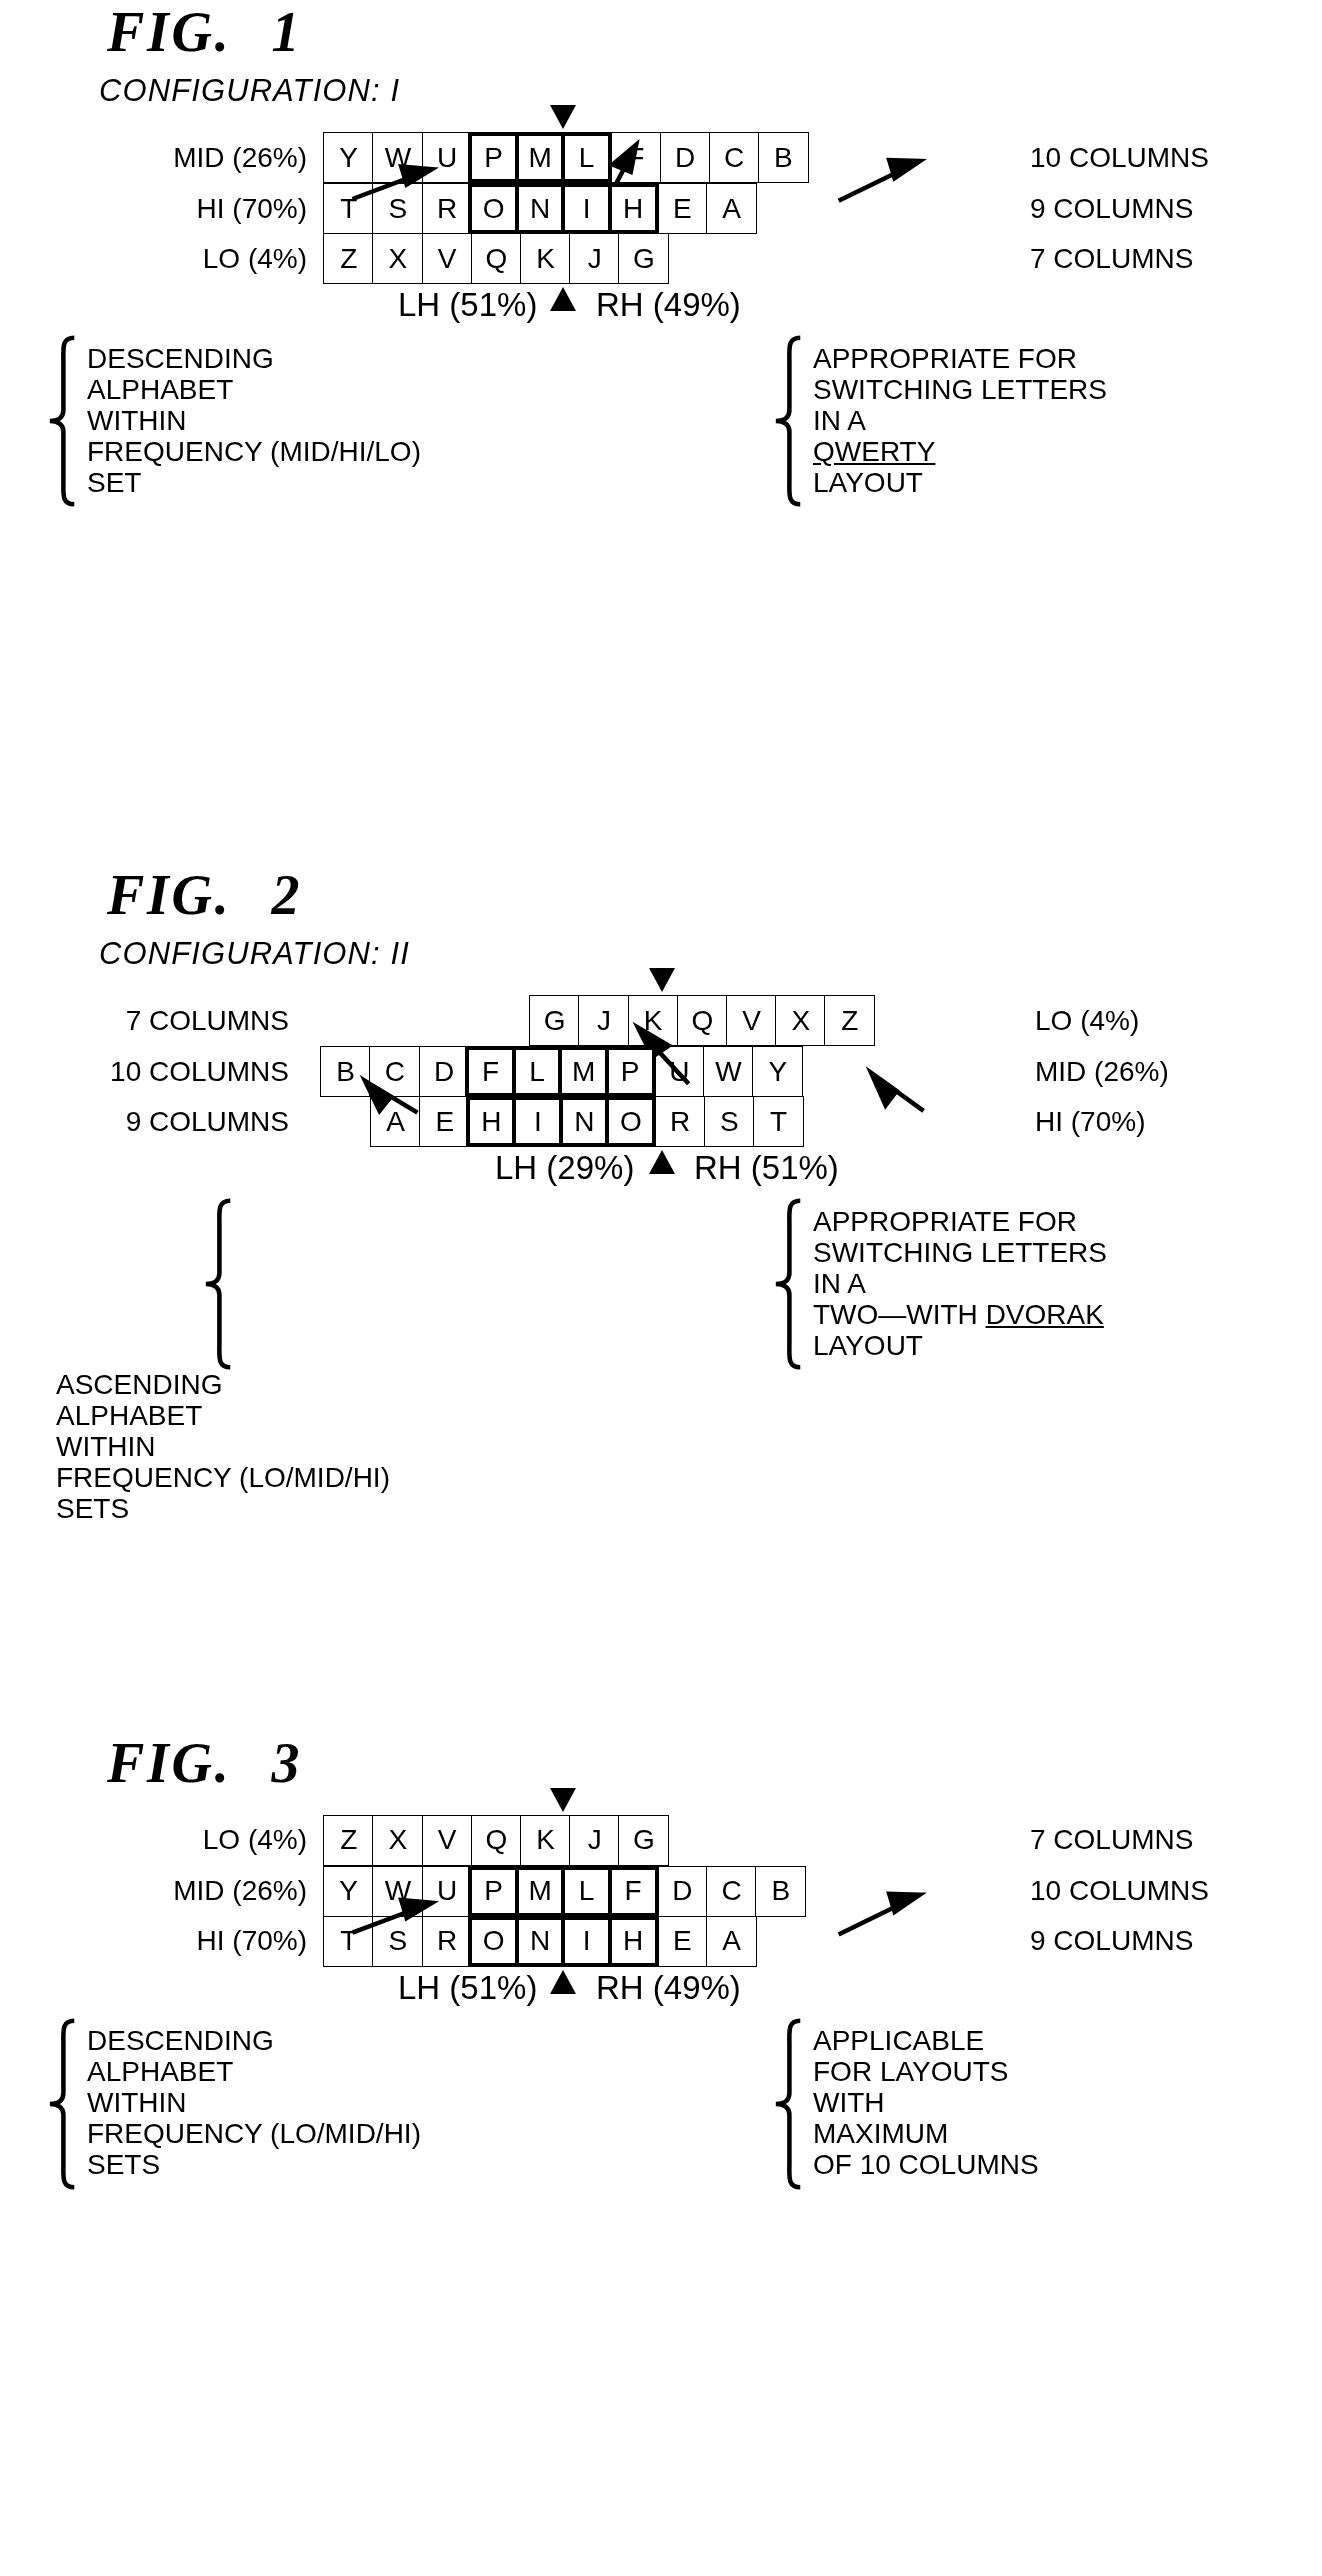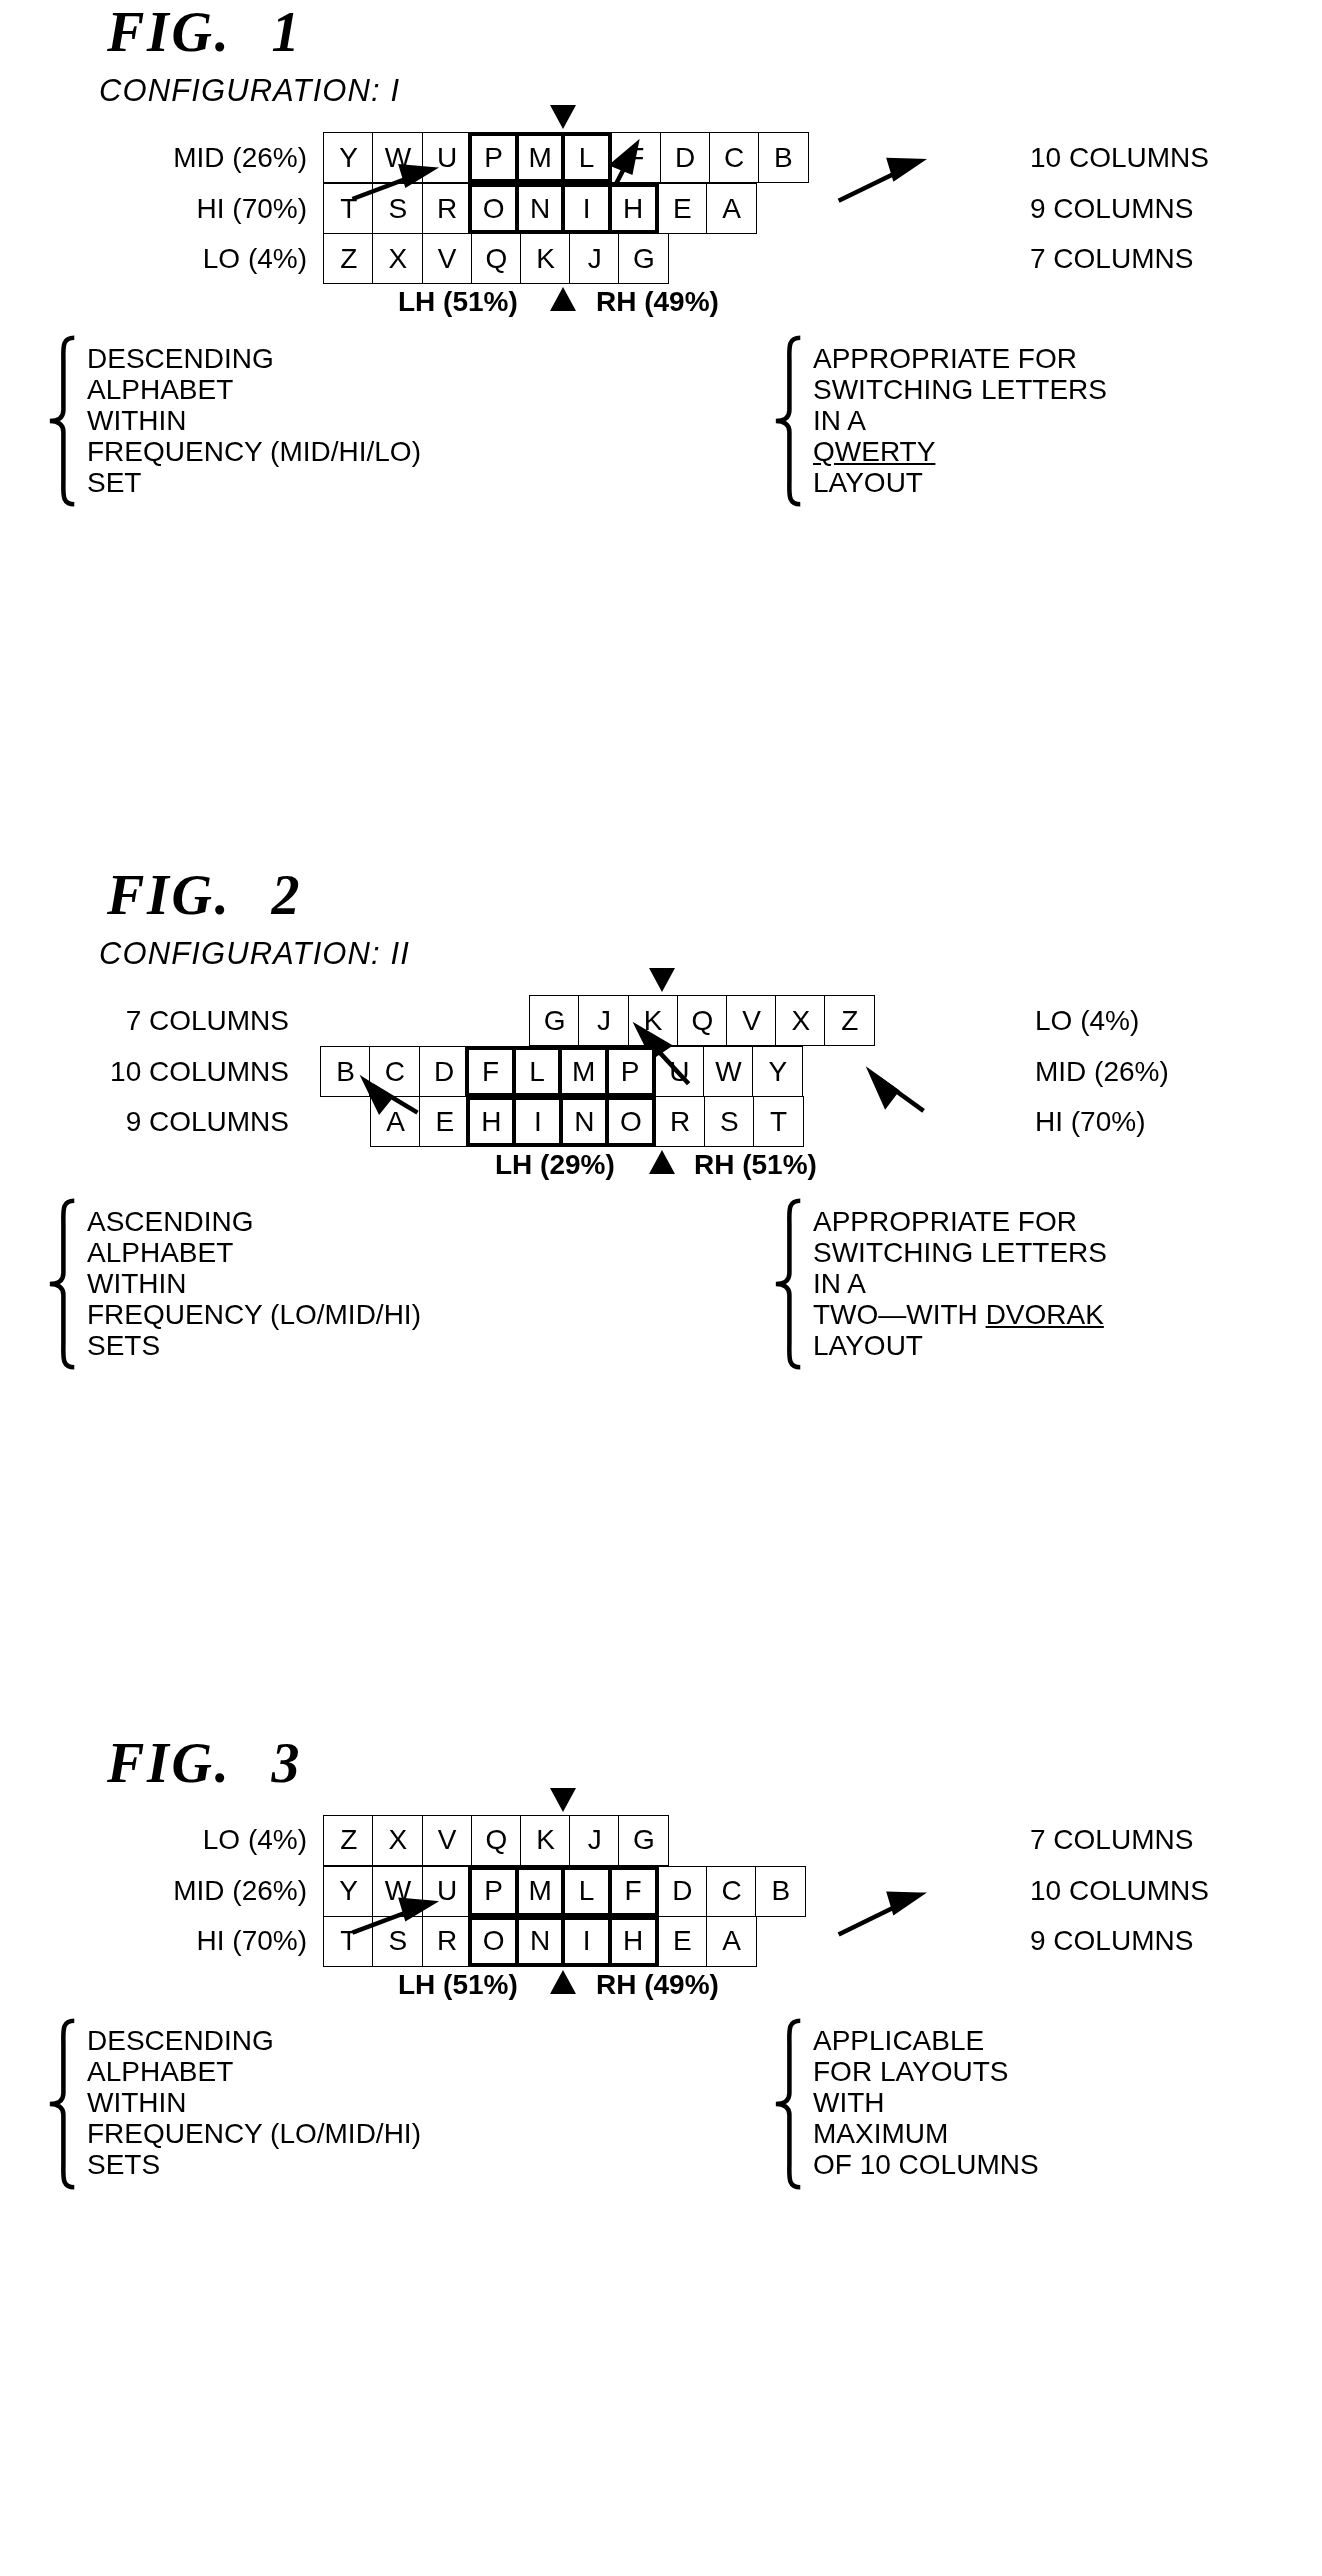--- a/index.html
+++ b/index.html
@@ -33,21 +33,21 @@
   .side-label{position:absolute;font-size:28px;white-space:nowrap;
               height:51px;display:flex;align-items:center;}
   .side-left{text-align:right;justify-content:flex-end;}
   .side-right{text-align:left;justify-content:flex-start;}
 
   .tri{position:absolute;width:0;height:0;
        border-left:13.6px solid transparent;border-right:13.6px solid transparent;}
   .tri-down{border-top:24.4px solid #000;}
   .tri-up{border-bottom:24.4px solid #000;}
 
-  .hands{position:absolute;font-size:28px;white-space:nowrap;font-weight:bold;}
+  .hands{position:absolute;font-size:33px;white-space:nowrap;}
 
   .arrow-layer{position:absolute;left:0;top:0;width:1323px;height:181px;
                pointer-events:none;overflow:visible;}
 
   
   .notes{position:relative;margin-top:31px;height:190px;}
   .note{position:absolute;display:flex;align-items:center;}
   .brace{width:31px;height:172px;flex:none;}
   .note-lines{margin-left:9px;font-size:28px;line-height:1.085;
               white-space:nowrap;}
@@ -211,21 +211,21 @@
         <polygon points="404,95 432,113 420,128"></polygon>
         <line x1="762" y1="98" x2="712" y2="44"></line>
         <polygon points="706,36 722,68 740,56"></polygon>
         <line x1="1022" y1="128" x2="972" y2="92"></line>
         <polygon points="964,86 992,106 980,122"></polygon>
       </g>
     </svg>
   </div>
 
   <div class="notes">
-    <div class="note" style="left:47px;top:0;">
+    <div class="note" style="left:47px;top:0;flex-direction:column;">
       <svg class="brace" viewBox="0 0 34 190">
         <path d="M30 3 C16 3 18 14 18 30 L18 83 C18 92 11 95 3 95 C11 95 18 98 18 107 L18 160 C18 176 16 187 30 187" fill="none" stroke="#000" stroke-width="5"></path>
       </svg>
       <div class="note-lines">
         <div>ASCENDING</div>
         <div>ALPHABET</div>
         <div>WITHIN</div>
         <div>FREQUENCY (LO/MID/HI)</div>
         <div>SETS</div>
       </div>

